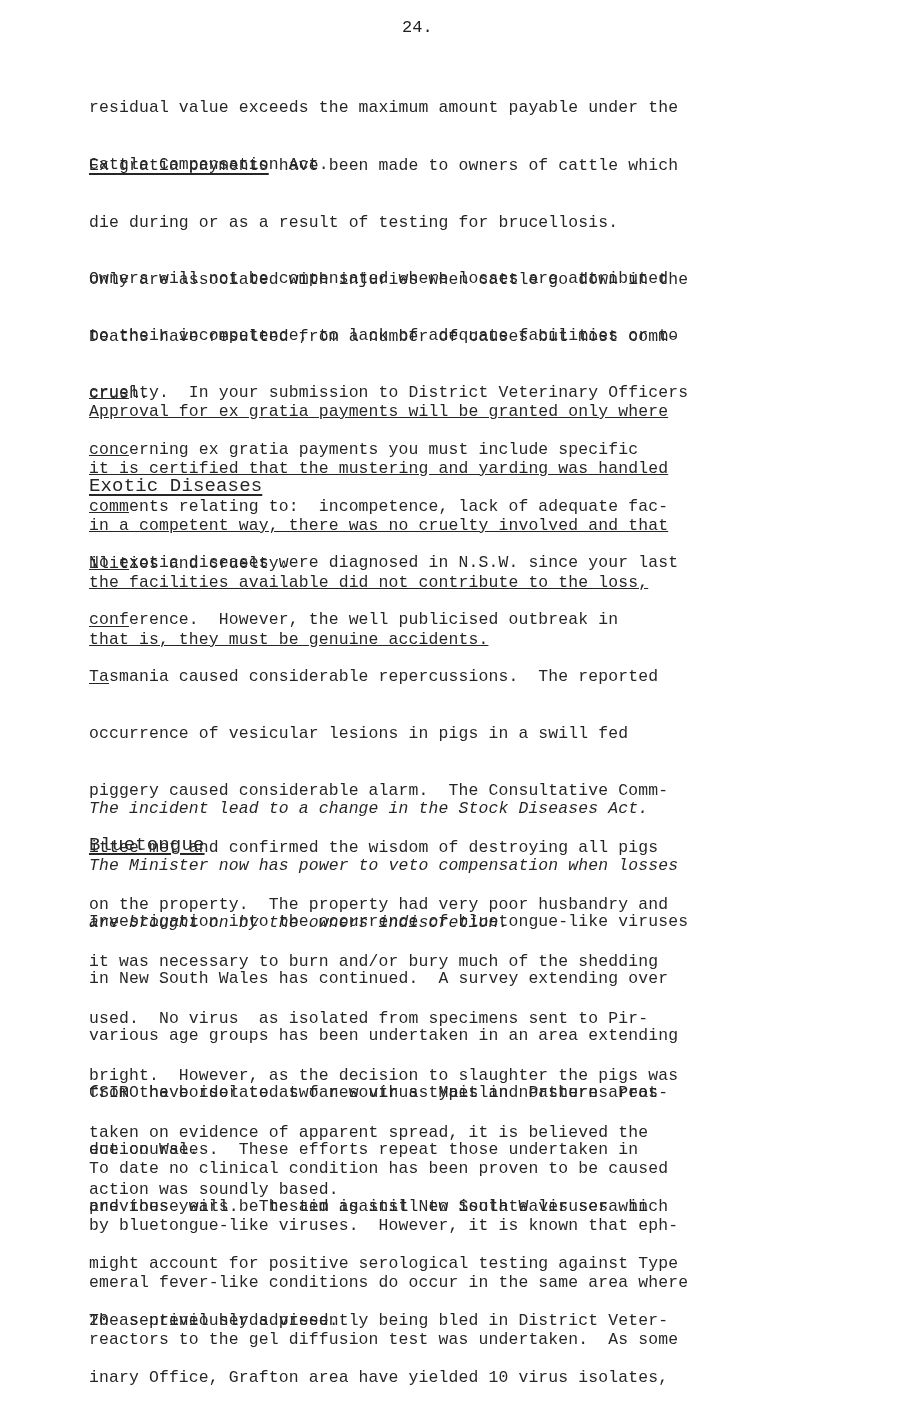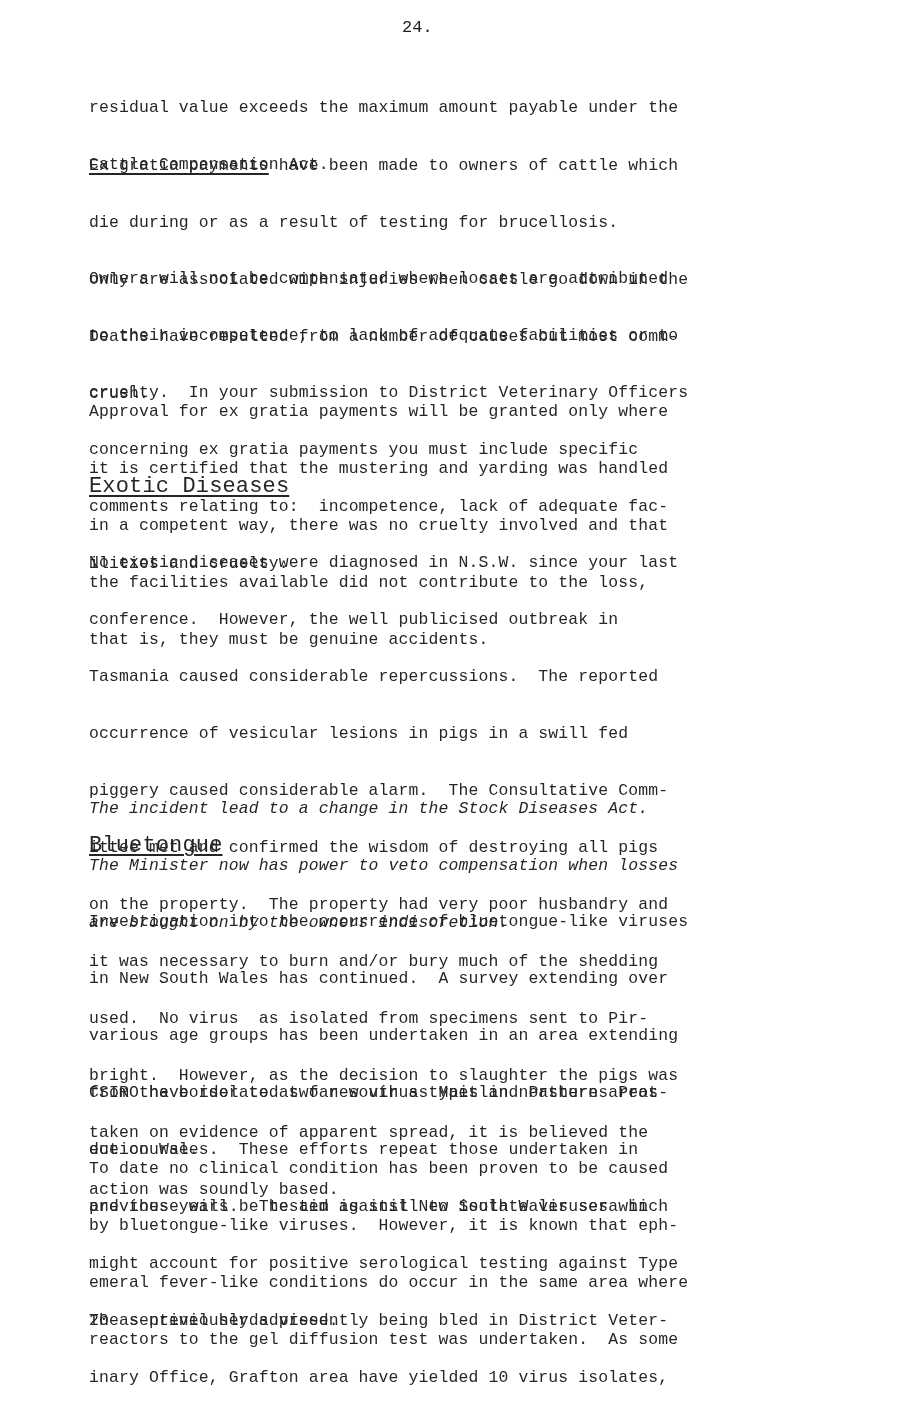--- a/index.html
+++ b/index.html
@@ -14,21 +14,21 @@
     position: absolute; left: 89px;
     font-family: "Liberation Mono", "DejaVu Sans Mono", monospace;
     font-size: 16.4px; line-height: 19px; color: #262626;
     letter-spacing: 0.15px; white-space: pre;
   }
   .line { display: block; height: 19px; }
   .u { text-decoration: underline; text-decoration-thickness: 2px; text-underline-offset: 3px; }
   .heading {
     position: absolute; left: 89px;
     font-family: "Liberation Mono", "DejaVu Sans Mono", monospace;
-    font-size: 22px; line-height: 19px; color: #262626;
+    font-size: 19px; line-height: 19px; color: #262626;
     text-decoration: underline; text-decoration-thickness: 2px; text-underline-offset: 3px;
     letter-spacing: 0.15px;
   }
 </style>
 </head>
 <body>
 
 <div class="page">
 
   <div class="pagenum">24.</div>
@@ -48,21 +48,21 @@
 
   <div class="block" style="top:231px;">
     <span class="line">Owners will not be compensated where losses are attributed</span>
     <span class="line">to their incompetence, to lack of adequate facilities or to</span>
     <span class="line">cruelty.  In your submission to District Veterinary Officers</span>
     <span class="line">concerning ex gratia payments you must include specific</span>
     <span class="line">comments relating to:  incompetence, lack of adequate fac-</span>
     <span class="line">ilities and cruelty.</span>
   </div>
 
-  <div class="block" style="top:364px;">
+  <div class="block" style="top:364px;text-decoration:underline;">
     <span class="line">Approval for ex gratia payments will be granted only where</span>
     <span class="line">it is certified that the mustering and yarding was handled</span>
     <span class="line">in a competent way, there was no cruelty involved and that</span>
     <span class="line">the facilities available did not contribute to the loss,</span>
     <span class="line">that is, they must be genuine accidents.</span>
   </div>
 
   <div class="heading" style="top:477px;">Exotic Diseases</div>
 
   <div class="block" style="top:515px;">

